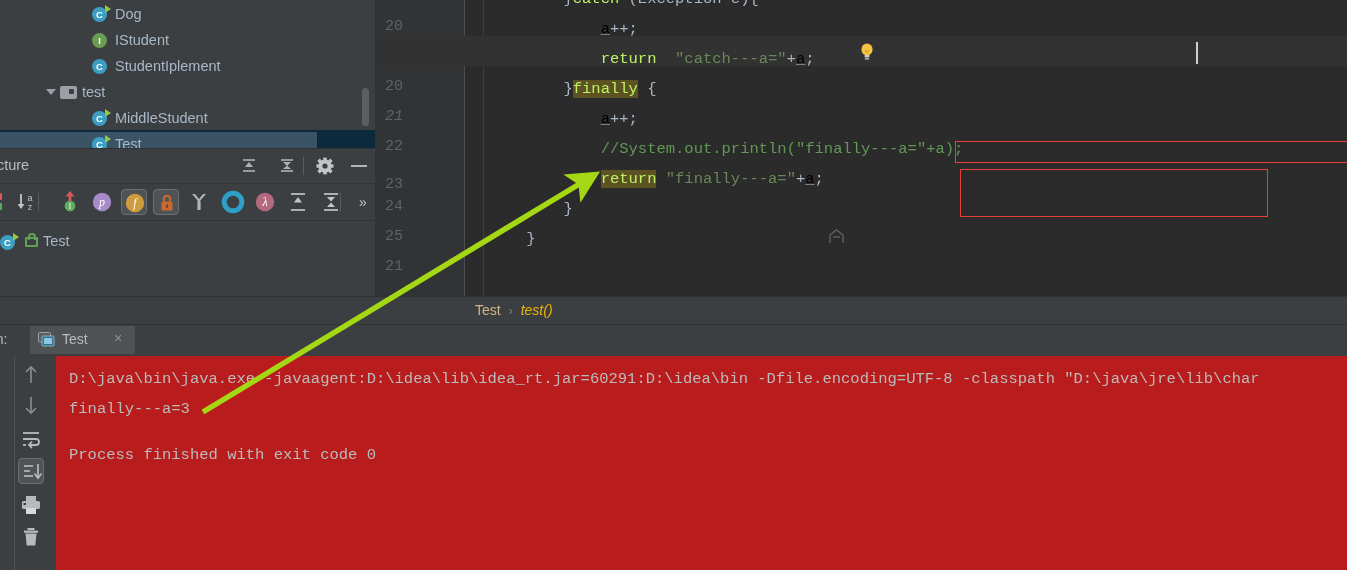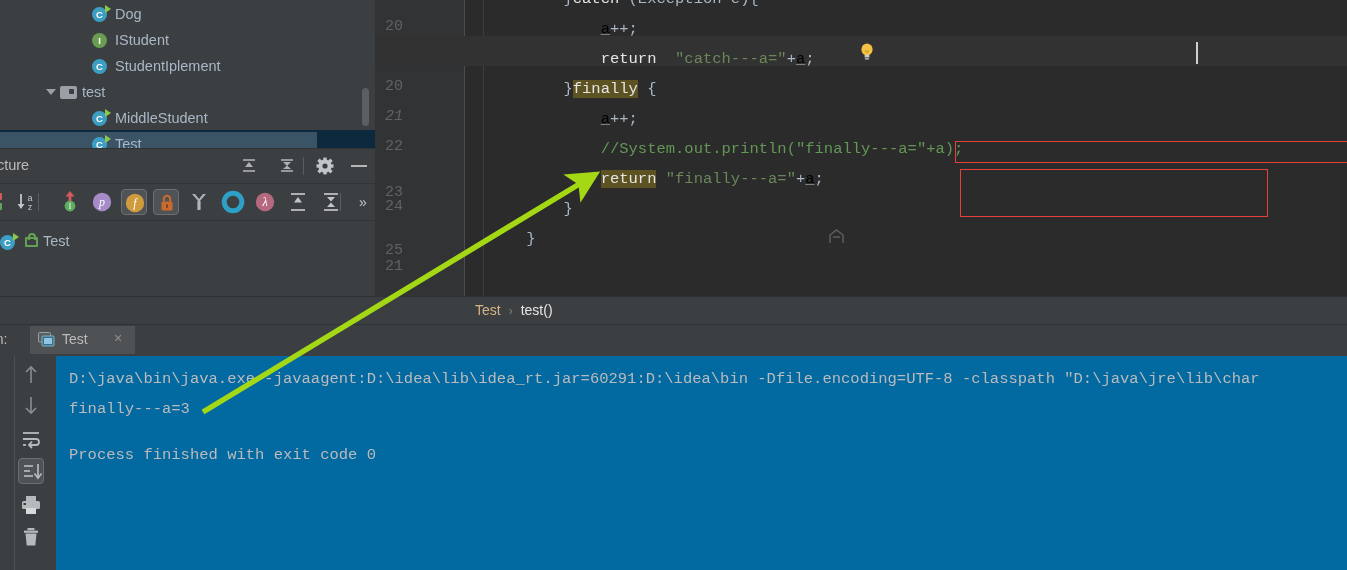--- a/index.html
+++ b/index.html
@@ -40,56 +40,56 @@
   
   #editor{position:absolute;left:375px;top:0;width:972px;height:296px;background:#2b2b2b;}
   #gutter{position:absolute;left:0;top:0;width:90px;height:296px;background:#313335;}
   #gutter-line{position:absolute;left:89px;top:0;width:1px;height:296px;background:#4a4d4f;}
   .lineno{position:absolute;right:62px;font-size:15px;color:#606366;font-family:"Liberation Mono",monospace;text-align:right;width:30px;}
   #gutter-icons-col{position:absolute;left:90px;top:0;width:18px;height:296px;background:#2b2b2b;}
   #folding-col{position:absolute;left:108px;top:0;width:1px;height:296px;background:#3b3e40;}
   #code{position:absolute;left:90px;top:0;right:0;height:296px;font-family:"Liberation Mono",monospace;font-size:15.5px;}
   .cline{position:absolute;left:0;right:0;height:30px;line-height:30px;white-space:pre;padding-left:24px;}
   #caretline{position:absolute;left:0;right:0;top:36px;height:30px;background:#323232;}
-  .kw{color:#e5e5e5;}
+  .kw{color:#bef264;}
   .str{color:#6a8759;}
   .cmt{color:#629755;}
   .var{color:#a9b7c6;}
   .br{color:#a9b7c6;}
   .op{color:#a9b7c6;}
   .ul{text-decoration:underline;text-decoration-color:#808080;}
   .hl{background:#5c5222;font-family:Liberation Mono, monospace;}
   #bulb{position:absolute;left:483px;top:42px;width:18px;height:20px;}
   #caret{position:absolute;left:821px;top:42px;width:2px;height:22px;background:#cfcfcf;}
   #fold-marker{position:absolute;left:453px;top:228px;width:17px;height:17px;}
   #red-box-1{position:absolute;left:580px;top:141px;width:417px;height:22px;border:1.6px solid #e8413a;box-sizing:border-box;}
   #red-box-2{position:absolute;left:585px;top:169px;width:308px;height:48px;border:1.6px solid #e8413a;box-sizing:border-box;}
 
   
   #breadcrumb{position:absolute;left:375px;top:296px;width:972px;height:28px;background:#3c3f41;border-top:1px solid #2f3133;}
   #bc-inner{position:absolute;left:100px;top:5px;font-size:14px;color:#a9b7c6;white-space:nowrap;}
   .bc-class{color:#d4b483;}
   .bc-sep{color:#808080;margin:0 8px;font-size:12px;}
-  .bc-m{color:#e5e5e5;}
+  .bc-m{color:#eab308;font-style:italic;}
 
   
   #gap-strip{position:absolute;left:0;top:296px;width:375px;height:28px;background:#3c3f41;border-top:1px solid #2f3133;}
 
   
   #run-panel{position:absolute;left:0;top:324px;width:1347px;height:246px;background:#3c3f41;border-top:1px solid #2f3133;}
   #run-label{position:absolute;left:-12px;top:331px;font-size:14px;color:#bbbbbb;}
   #run-tab{position:absolute;left:30px;top:326px;width:105px;height:28px;background:#4e5254;}
   #run-tab-ico{position:absolute;left:8px;top:6px;width:17px;height:15px;}
   #run-tab-label{position:absolute;left:32px;top:5px;font-size:14px;color:#bbbbbb;}
   #run-tab-close{position:absolute;left:84px;top:4px;font-size:14px;color:#909090;}
   #run-toolbar{position:absolute;left:0;top:356px;width:56px;height:214px;background:#3c3f41;}
   #run-toolbar-sep{position:absolute;left:14px;top:356px;width:1px;height:214px;background:#4e5254;}
   .rtb{position:absolute;left:18px;width:26px;height:26px;}
   .rtb.pressed{background:#4f5356;border:1px solid #6b6f72;border-radius:4px;box-sizing:border-box;}
-  #console{position:absolute;left:56px;top:356px;right:0;bottom:0;background:#0369a1;overflow:hidden;}
+  #console{position:absolute;left:56px;top:356px;right:0;bottom:0;background:#b91c1c;overflow:hidden;}
   .conline{position:absolute;left:13px;white-space:pre;color:#bbbbbb;font-family:"Liberation Mono",monospace;font-size:15.5px;}
 
   
   #arrow-svg{position:absolute;left:0;top:0;width:1347px;height:570px;pointer-events:none;}
 
   
   #watermark{position:absolute;right:10px;bottom:8px;font-size:14px;color:#c3c3c3;}
 </style>
 </head>
 <body>
@@ -233,23 +233,23 @@
   </div>
 
   <div id="editor">
     <div id="gutter">
         <div class="lineno" style="top: -12px;">17</div>
         <div class="lineno" style="top: 18px;">20</div>
         <div class="lineno" style="top: 48px;">19</div>
         <div class="lineno" style="top: 78px;">20</div>
         <div class="lineno" style="top: 108px; font-style: italic;">21</div>
         <div class="lineno" style="top: 138px;">22</div>
-        <div class="lineno" style="top: 184px;">23</div>
+        <div class="lineno" style="top: 176px;">23</div>
         <div class="lineno" style="top: 198px;">24</div>
-        <div class="lineno" style="top: 228px; margin-top: 14px;">25</div>
+        <div class="lineno" style="top: 228px;">25</div>
         <div class="lineno" style="top: 258px;">21</div>
       </div>
     <div id="gutter-icons-col"></div>
     <div id="gutter-line"></div>
     <div id="folding-col"></div>
     <div id="caretline"></div>
     <div id="code">
         <div class="cline" style="top: -16px;"><span class="op">        </span><span class="br">}</span><span class="kw">catch</span><span class="var"> (Exception e){</span></div>
         <div class="cline" style="top: 14px;"><span class="op">            </span><span class="ul">a</span><span class="var">++;</span></div>
         <div class="cline" style="top: 44px;"><span class="op">            </span><span class="kw">return</span><span class="op">  </span><span class="str">"catch---a="</span><span class="var">+</span><span class="ul">a</span><span class="var">;</span></div>

